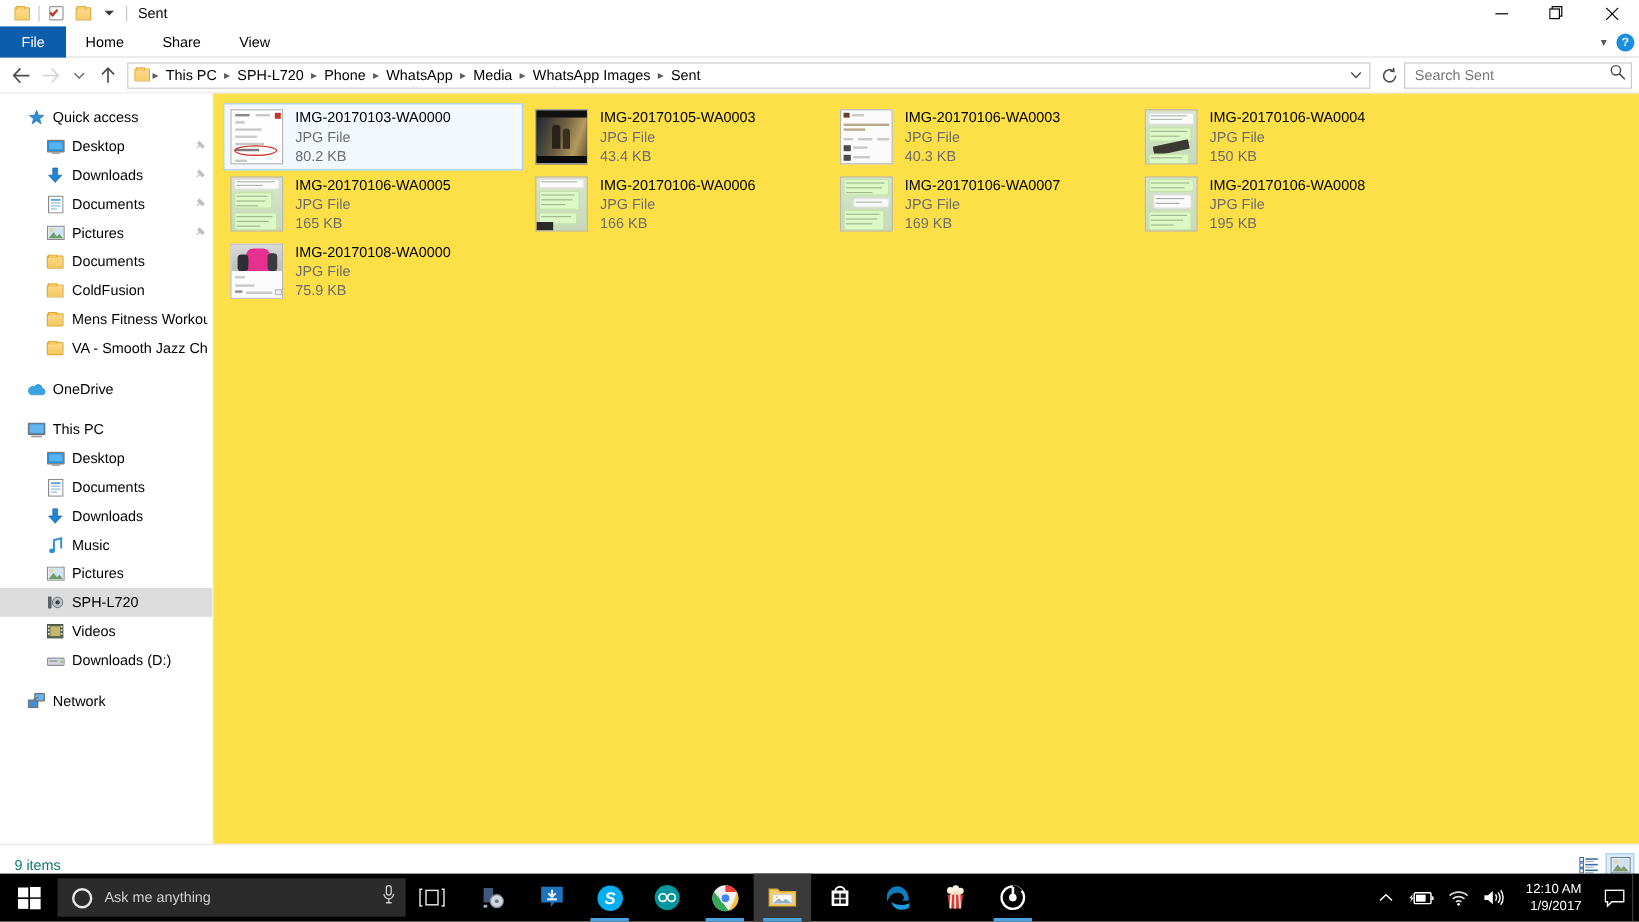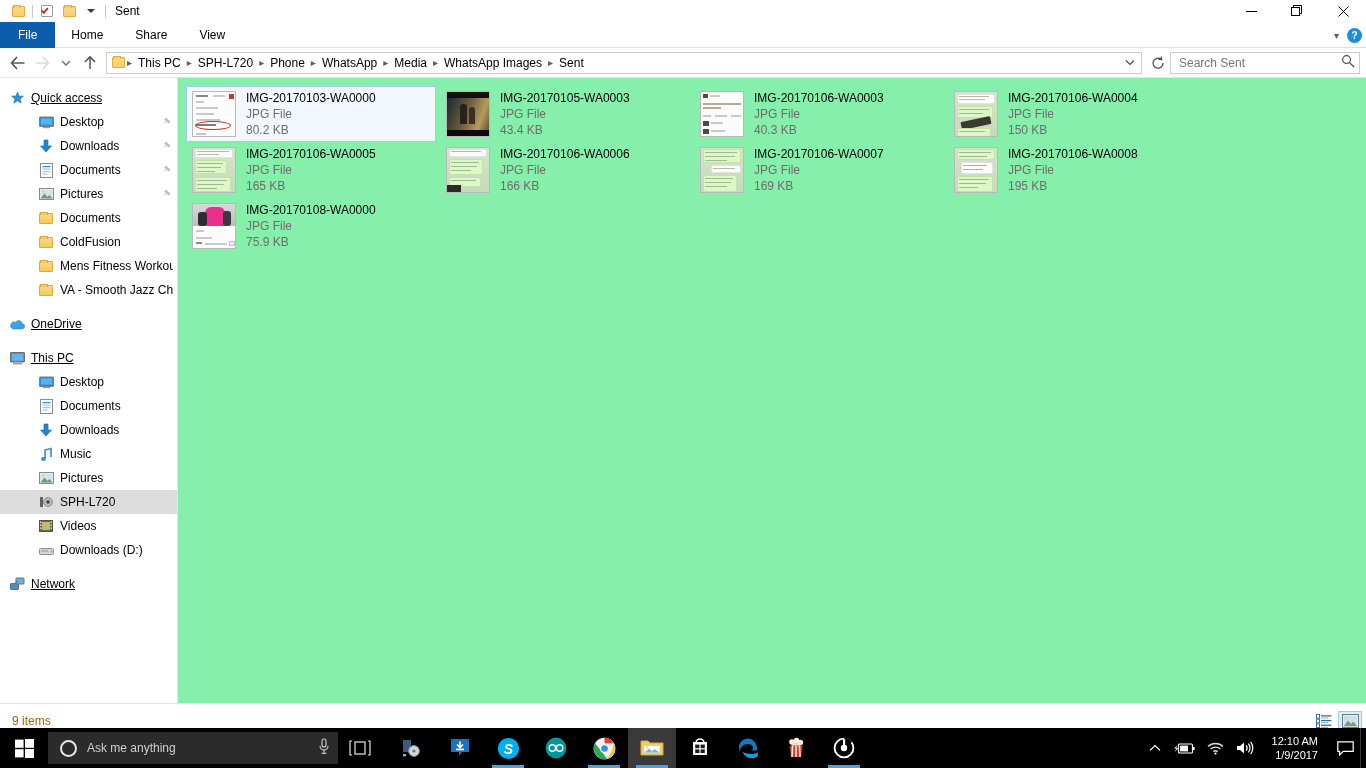--- a/index.html
+++ b/index.html
@@ -118,32 +118,32 @@
   }
   .nav-item {
     height: 24px; display:flex; align-items:center; cursor:default;
     font-size: 12px; color:#000; white-space: nowrap; padding-right:4px;
   }
   .nav-item.selected { background:#dcdcdc; }
   .nav-ico { width:16px; height:16px; margin-right:6px; flex:0 0 16px;
              display:flex; align-items:center; justify-content:center; }
   .nav-lbl { overflow:hidden; }
   .pin { margin-left:auto; opacity:.55; }
-  .lvl0 { padding-left: 9px; text-decoration: underline; }
+  .lvl0 { padding-left: 22px; }
   .lvl1 { padding-left: 38px; }
   .nav-gap { height: 10px; }
 
   .ic-folder { width:14px;height:11px;background:linear-gradient(180deg,#fcd88a,#f6c95c);
                border:1px solid #dfa93a; border-radius:1px; position:relative;}
   .ic-folder::before{content:"";position:absolute;left:0;top:-2px;width:6px;height:2px;
                background:#f6c95c;border:1px solid #dfa93a;border-bottom:none;border-radius:1px 1px 0 0;}
 
   
   #filearea {
-    flex: 1 1 auto; height: 100%; background:#86efac;
+    flex: 1 1 auto; height: 100%; background:#fde047;
     padding: 8px 0 0 8px; position:relative; overflow:hidden;
   }
   #filegrid {
     display: flex; flex-wrap: wrap;
     align-content: flex-start;
   }
   .file-item {
     width: 250px; height: 56px;
     display: flex; align-items: flex-start;
     padding: 3px 3px;
@@ -177,21 +177,21 @@
   .wa-bub.white { background:#fbfbfb; border-color:#e2e2e2; }
   .wa-txt { position:absolute; background:rgba(90,110,80,.45); height:1px; }
 
   .th-photo { width:44px;height:46px; position:relative; background:#2c2a25;}
   .th-pink { width:44px;height:46px; position:relative; background:#fafafa;}
 
   
   #statusbar {
     height: 23px; width:100%; background:#ffffff; border-top:1px solid #e4e4e4;
     display:flex; align-items:center; padding: 12px 4px 0 12px;
-    font-size: 12px; color:#a16207;
+    font-size: 12px; color:#0f766e;
   }
   #status-right { margin-left:auto; display:flex; align-items:center; gap:2px; }
   .viewbtn { width:24px; height:20px; display:flex; align-items:center; justify-content:center;
              border:1px solid transparent; cursor:default;}
   .viewbtn.active { background:#dbeefc; border-color:#a6cbe8; }
 
   
   #taskbar {
     position: absolute; left:0; bottom:0;
     width: 1366px; height: 40px; background:#000000;

